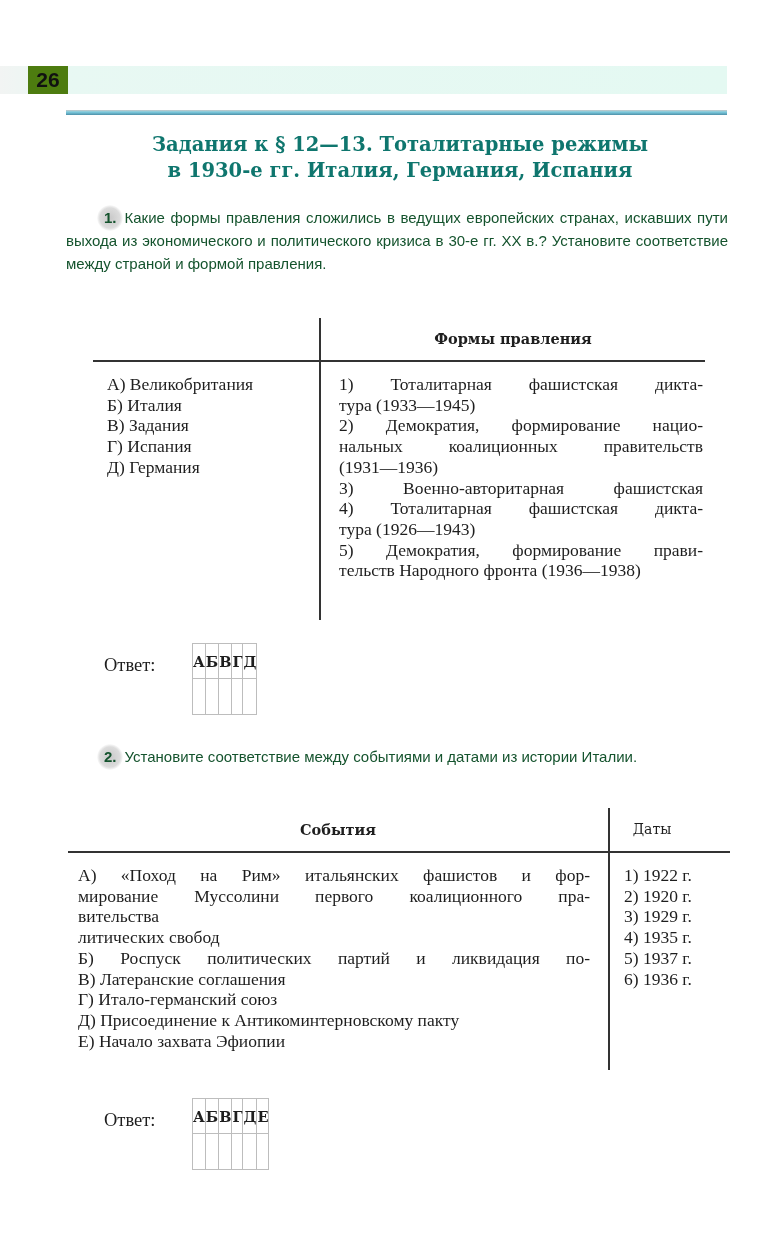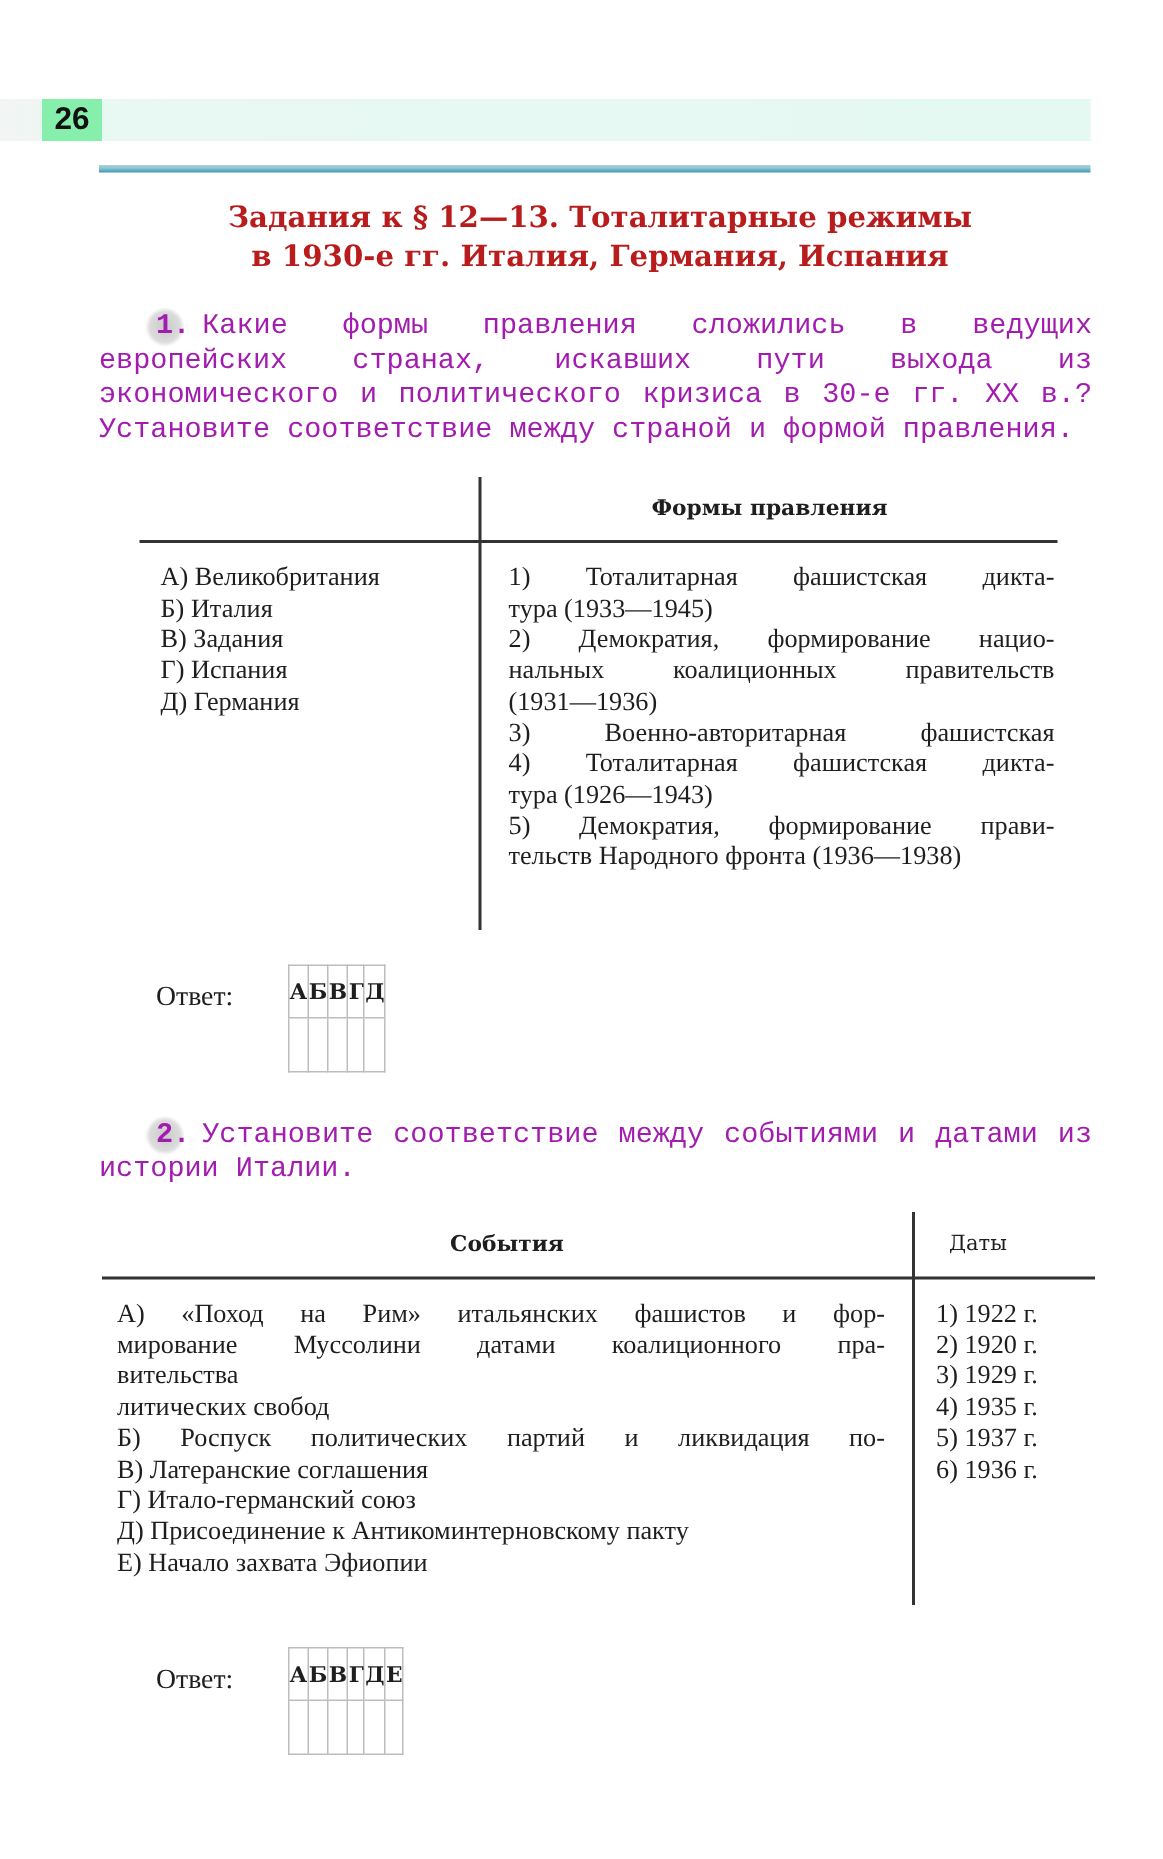--- a/index.html
+++ b/index.html
@@ -6,36 +6,36 @@
     body {
       width: 775px; height: 1239px; background: #ffffff; position: relative; overflow: hidden;
       font-family: "DejaVu Serif", "Liberation Serif", serif; color: #1e1e1e;
     }
     .header-band {
       position: absolute; left: 0; top: 66px; width: 727px; height: 28px;
       background: linear-gradient(to right, #f2f4f3 0, #e8f8f3 60px, #e4f9f2 100%);
     }
     .page-num {
       position: absolute; left: 28px; top: 66px; width: 40px; height: 28px;
-      background: #86efac;
+      background: #4d7c0f;
       font-family: "Liberation Sans", sans-serif; font-weight: bold; font-size: 21px; line-height: 28px;
       color: #111; text-align: center;
     }
     .header-rule {
       position: absolute; left: 66px; top: 110px; width: 661px; height: 5px;
       background: linear-gradient(to bottom, #c8c8c8 0, #7ecde0 40%, #4d8fa8 100%);
     }
     .title {
       position: absolute; left: 60px; top: 132px; width: 680px; text-align: center;
-      font-family: "DejaVu Serif", serif; font-weight: bold; font-size: 19.5px; line-height: 26px; color: #b91c1c;
+      font-family: "DejaVu Serif", serif; font-weight: bold; font-size: 19.5px; line-height: 26px; color: #0f766e;
     }
     .task-text {
       position: absolute; left: 66px; width: 662px;
-      font-family: Liberation Mono, monospace; font-size: 19px; line-height: 23px; text-align: justify;
-      text-align-last: left; color: #a21caf;
+      font-family: Liberation Sans, sans-serif; font-size: 15px; line-height: 23px; text-align: justify;
+      text-align-last: left; color: #14532d;
     }
     .task-text .num {
       display: inline-block; font-weight: bold; margin-left: 36px; margin-right: 6px;
       position: relative; padding: 0 2px;
     }
     .task-text .num::before {
       content: ""; position: absolute; left: -5px; top: -1px; width: 26px; height: 26px; border-radius: 50%;
       background: radial-gradient(circle, #c9c9c9 0, #dcdcdc 55%, rgba(230,230,230,0) 72%); z-index: -1;
     }
     
@@ -133,21 +133,21 @@
   <span class="num">2.</span><span>Установите соответствие между событиями и датами из истории Италии.</span>
 </div>
 
 <div class="t2">
   <div class="vline"></div>
   <div class="hline"></div>
   <div class="h-events">События</div>
   <div class="h-dates">Даты</div>
   <div class="events">
     <span class="line">А) «Поход на Рим» итальянских фашистов и фор-</span>
-    <span class="line">мирование Муссолини датами коалиционного пра-</span>
+    <span class="line">мирование Муссолини первого коалиционного пра-</span>
     <span class="line last">вительства</span>
     <span class="line last">литических свобод</span>
     <span class="line">Б) Роспуск политических партий и ликвидация по-</span>
     <span class="line last">В) Латеранские соглашения</span>
     <span class="line last">Г) Итало-германский союз</span>
     <span class="line last">Д) Присоединение к Антикоминтерновскому пакту</span>
     <span class="line last">Е) Начало захвата Эфиопии</span>
   </div>
   <div class="dates">
     <span class="line">1) 1922 г.</span>

